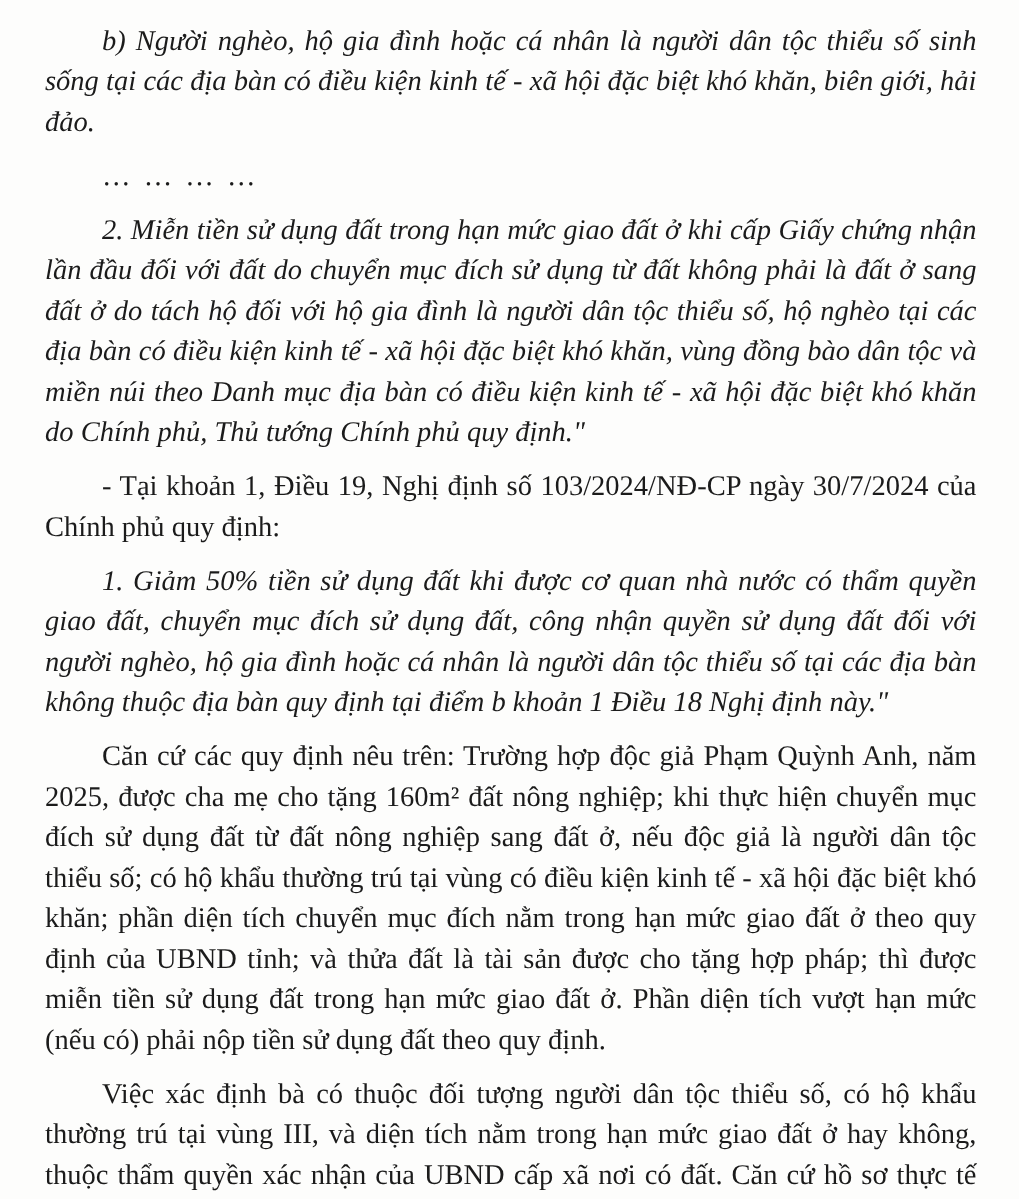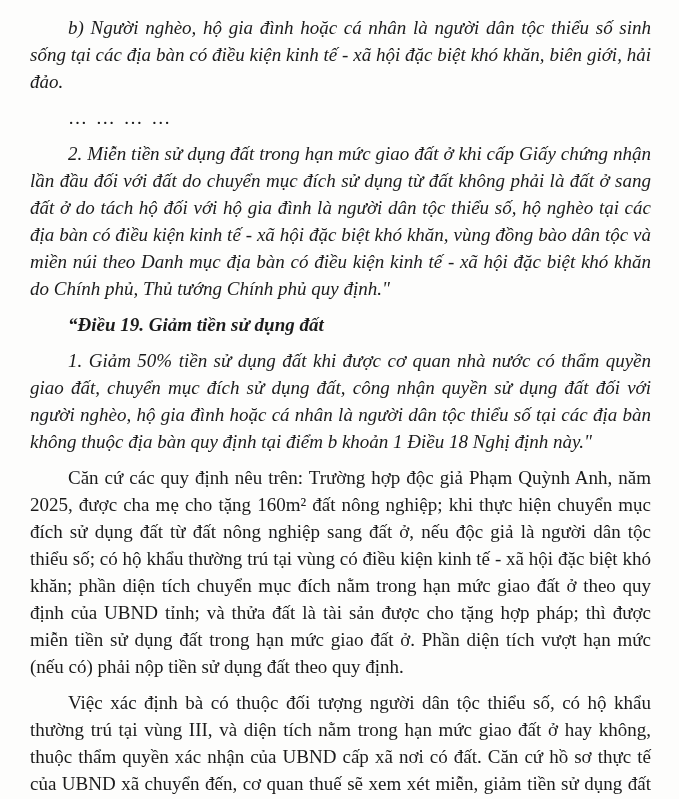--- a/index.html
+++ b/index.html
@@ -46,22 +46,22 @@
 <body>
 
 <div class="page">
 
   <p class="italic"><span>b) Người nghèo, hộ gia đình hoặc cá nhân là người dân tộc thiểu số sinh sống tại các địa bàn có điều kiện kinh tế - xã hội đặc biệt khó khăn, biên giới, hải đảo.</span></p>
 
   <p class="ellipsis-line"><span>… … … …</span></p>
 
   <p class="italic"><span>2. Miễn tiền sử dụng đất trong hạn mức giao đất ở khi cấp Giấy chứng nhận lần đầu đối với đất do chuyển mục đích sử dụng từ đất không phải là đất ở sang đất ở do tách hộ đối với hộ gia đình là người dân tộc thiểu số, hộ nghèo tại các địa bàn có điều kiện kinh tế - xã hội đặc biệt khó khăn, vùng đồng bào dân tộc và miền núi theo Danh mục địa bàn có điều kiện kinh tế - xã hội đặc biệt khó khăn do Chính phủ, Thủ tướng Chính phủ quy định."</span></p>
 
+  <p><span>- Tại khoản 1, Điều 19, Nghị định số 103/2024/NĐ-CP ngày 30/7/2024 của Chính phủ quy định:</span></p>
 
-  <p class="bold-italic"><span>“Điều 19. Giảm tiền sử dụng đất</span></p>
 
   <p class="italic"><span>1. Giảm 50% tiền sử dụng đất khi được cơ quan nhà nước có thẩm quyền giao đất, chuyển mục đích sử dụng đất, công nhận quyền sử dụng đất đối với người nghèo, hộ gia đình hoặc cá nhân là người dân tộc thiểu số tại các địa bàn không thuộc địa bàn quy định tại điểm b khoản 1 Điều 18 Nghị định này."</span></p>
 
   <p><span>Căn cứ các quy định nêu trên: Trường hợp độc giả Phạm Quỳnh Anh, năm 2025, được cha mẹ cho tặng 160m² đất nông nghiệp; khi thực hiện chuyển mục đích sử dụng đất từ đất nông nghiệp sang đất ở, nếu độc giả là người dân tộc thiểu số; có hộ khẩu thường trú tại vùng có điều kiện kinh tế - xã hội đặc biệt khó khăn; phần diện tích chuyển mục đích nằm trong hạn mức giao đất ở theo quy định của UBND tỉnh; và thửa đất là tài sản được cho tặng hợp pháp; thì được miễn tiền sử dụng đất trong hạn mức giao đất ở. Phần diện tích vượt hạn mức (nếu có) phải nộp tiền sử dụng đất theo quy định.</span></p>
 
   <p><span>Việc xác định bà có thuộc đối tượng người dân tộc thiểu số, có hộ khẩu thường trú tại vùng III, và diện tích nằm trong hạn mức giao đất ở hay không, thuộc thẩm quyền xác nhận của UBND cấp xã nơi có đất. Căn cứ hồ sơ thực tế của UBND xã chuyển đến, cơ quan thuế sẽ xem xét miễn, giảm tiền sử dụng đất theo quy định. /.</span></p>
 
 </div>
 
 </body></html>

